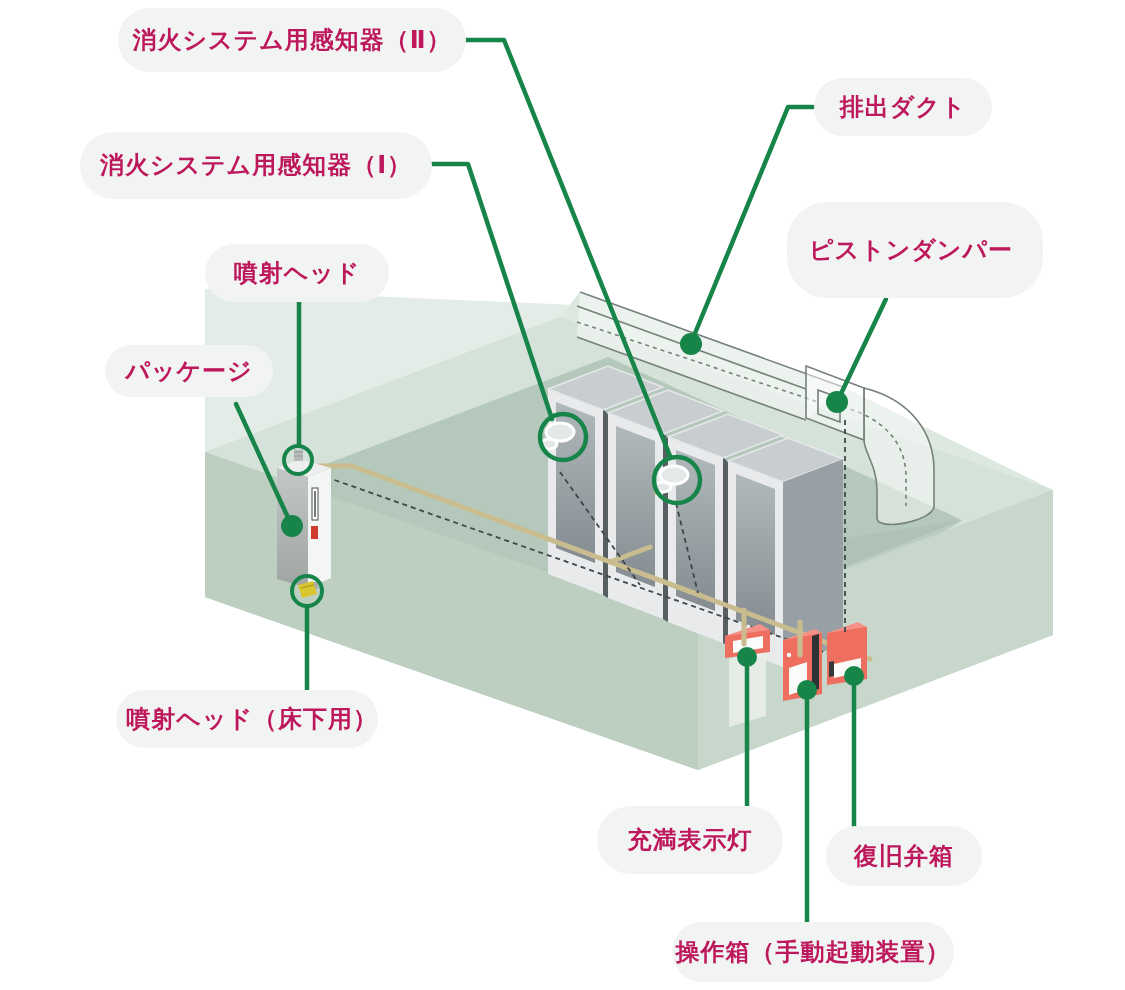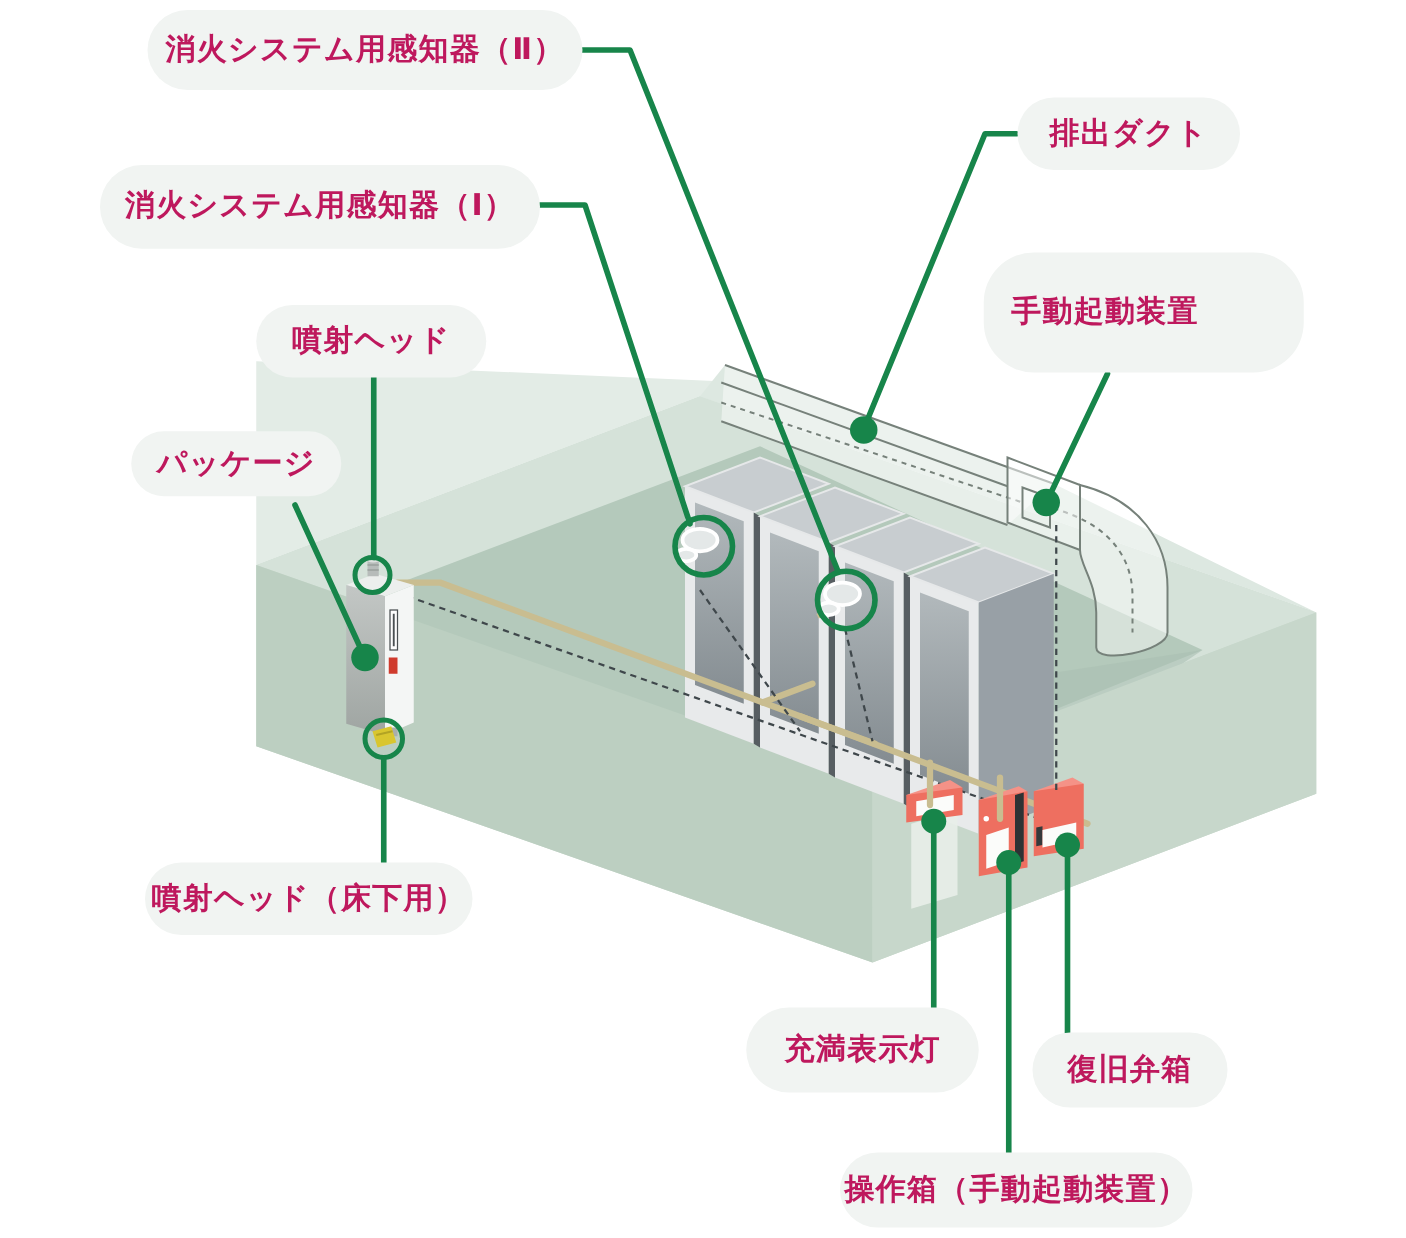--- a/index.html
+++ b/index.html
@@ -207,28 +207,28 @@
   </div>
   <div class="pill" style="left:80px;top:132px;width:352px;height:67px;">
     <span>消火システム用感知器（Ⅰ）</span>
   </div>
   <div class="pill" style="left:205px;top:244px;width:184px;height:58px;">
     <span>噴射ヘッド</span>
   </div>
   <div class="pill" style="left:105px;top:345px;width:168px;height:52px;justify-content:center;">
     <span>パッケージ</span>
   </div>
-  <div class="pill" style="left:116px;top:690px;width:262px;height:58px;">
+  <div class="pill" style="left:116px;top:690px;width:262px;height:58px;justify-content:flex-end;">
     <span>噴射ヘッド（床下用）</span>
   </div>
   <div class="pill" style="left:814px;top:78px;width:178px;height:58px;">
     <span>排出ダクト</span>
   </div>
   <div class="pill two-line" style="left:787px;top:202px;width:256px;height:96px;">
-    <span>手動起動装置</span>
+    <span>ピストンダンパー</span>
   </div>
   <div class="pill" style="left:597px;top:806px;width:186px;height:68px;">
     <span>充満表示灯</span>
   </div>
   <div class="pill" style="left:826px;top:826px;width:156px;height:60px;">
     <span>復旧弁箱</span>
   </div>
   <div class="pill" style="left:672px;top:922px;width:282px;height:60px;">
     <span>操作箱（手動起動装置）</span>
   </div>

